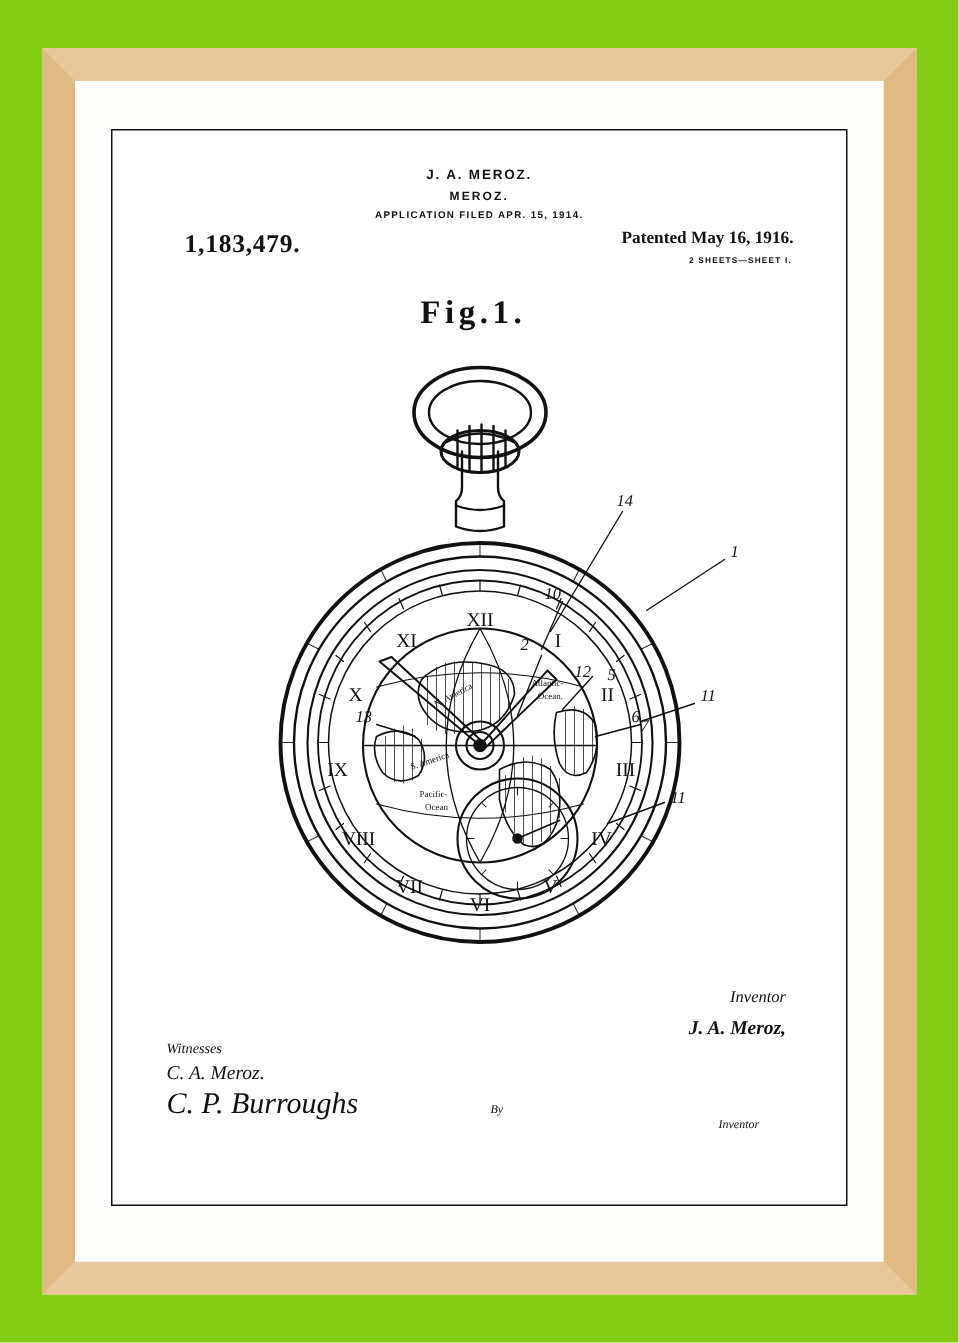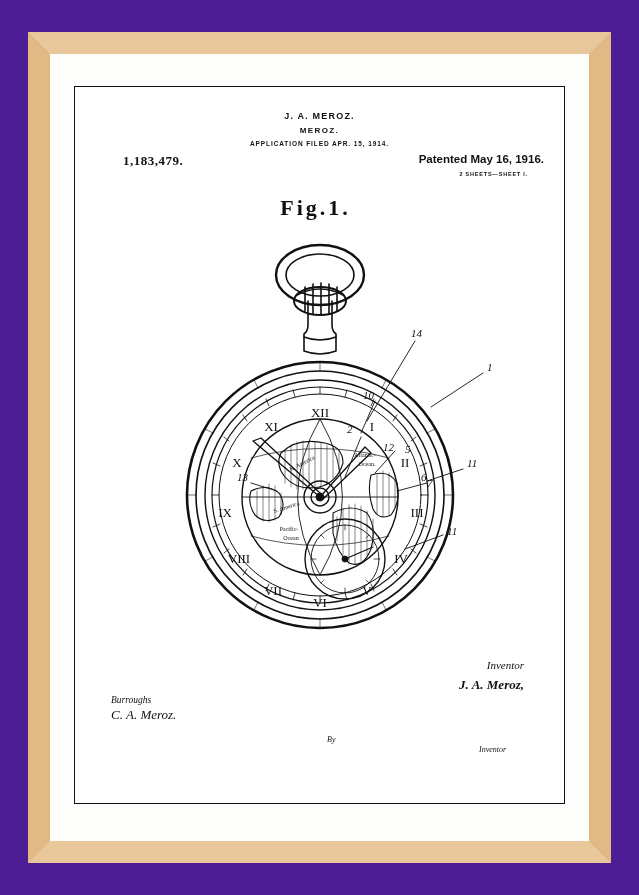--- a/index.html
+++ b/index.html
@@ -12,21 +12,21 @@
     height: 895px;
     font-family: "Liberation Sans", sans-serif;
     overflow: hidden;
   }
 
   
   .poster-wrap {
     position: relative;
     width: 639px;
     height: 895px;
-    background: #4c1d95;
+    background: #84cc16;
   }
 
   
   .frame {
     position: absolute;
     left: 28px;
     top: 32px;
     width: 583px;
     height: 831px;
     box-sizing: border-box;
@@ -87,30 +87,30 @@
     top: 53px;
     font-size: 6.5px;
     letter-spacing: 0.9px;
     font-weight: 700;
   }
   .patent-number {
     position: absolute;
     left: 48px;
     top: 66px;
     font-family: "Liberation Serif", serif;
-    font-size: 13px;
+    font-size: 17px;
     font-weight: 700;
     color: #111;
     letter-spacing: 0.5px;
   }
   .patented-date {
     position: absolute;
-    right: 20px;
+    right: 35px;
     top: 66px;
-    font-family: Liberation Sans, sans-serif;
+    font-family: Liberation Serif, serif;
     font-size: 11.5px;
     font-weight: 700;
     color: #111;
     text-align: right;
   }
   .sheets-note {
     position: absolute;
     right: 36px;
     top: 84px;
     font-size: 5.5px;
@@ -404,20 +404,21 @@
         <text x="352" y="262">7</text>
         <text x="392" y="242">11</text>
         <text x="162" y="256">13</text>
         <text x="372" y="310">11</text>
       </g>
     </svg>
 
     <div class="sig sig-script inventor-label">Inventor</div>
     <div class="sig sig-script inventor-name">J. A. Meroz,</div>
 
-    <div class="sig sig-script witness-label">Burroughs</div>
+    <div class="sig sig-script witness-label">Witnesses</div>
     <div class="sig sig-script witness-1">C. A. Meroz.</div>
+    <div class="sig sig-script witness-2">C. P. Burroughs</div>
 
     <div class="sig sig-script by-label">By</div>
     <div class="sig sig-script attorney-label">Inventor</div>
 
   </div>
 </div>
 
 </body></html>

